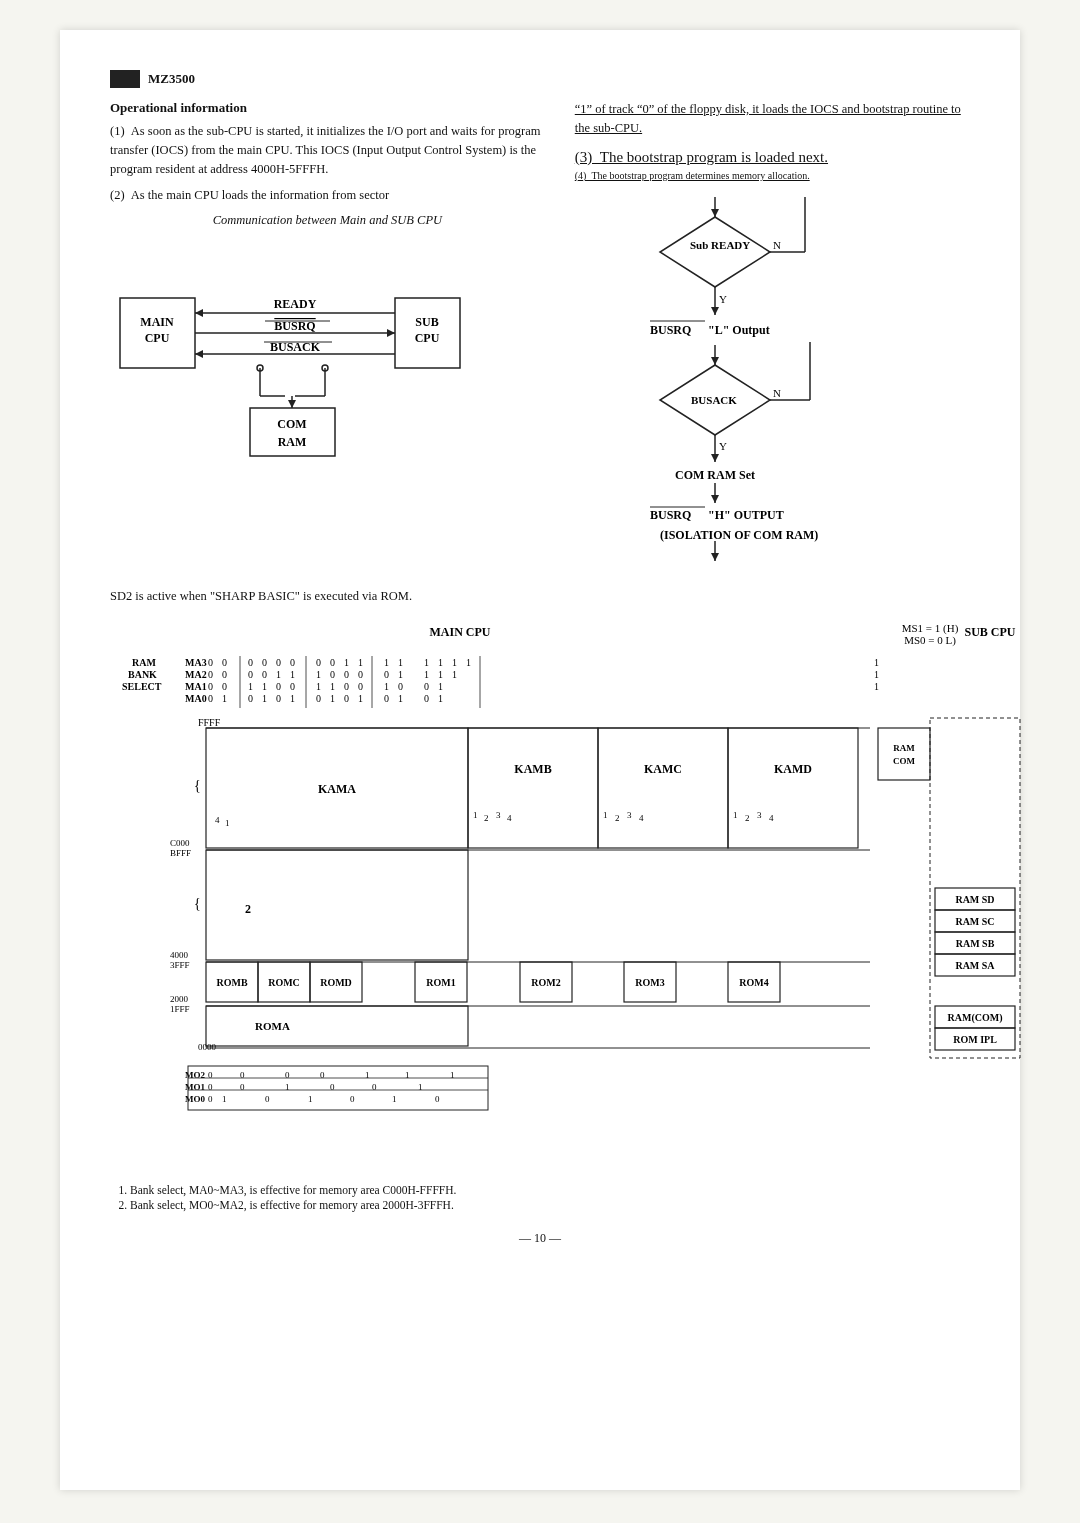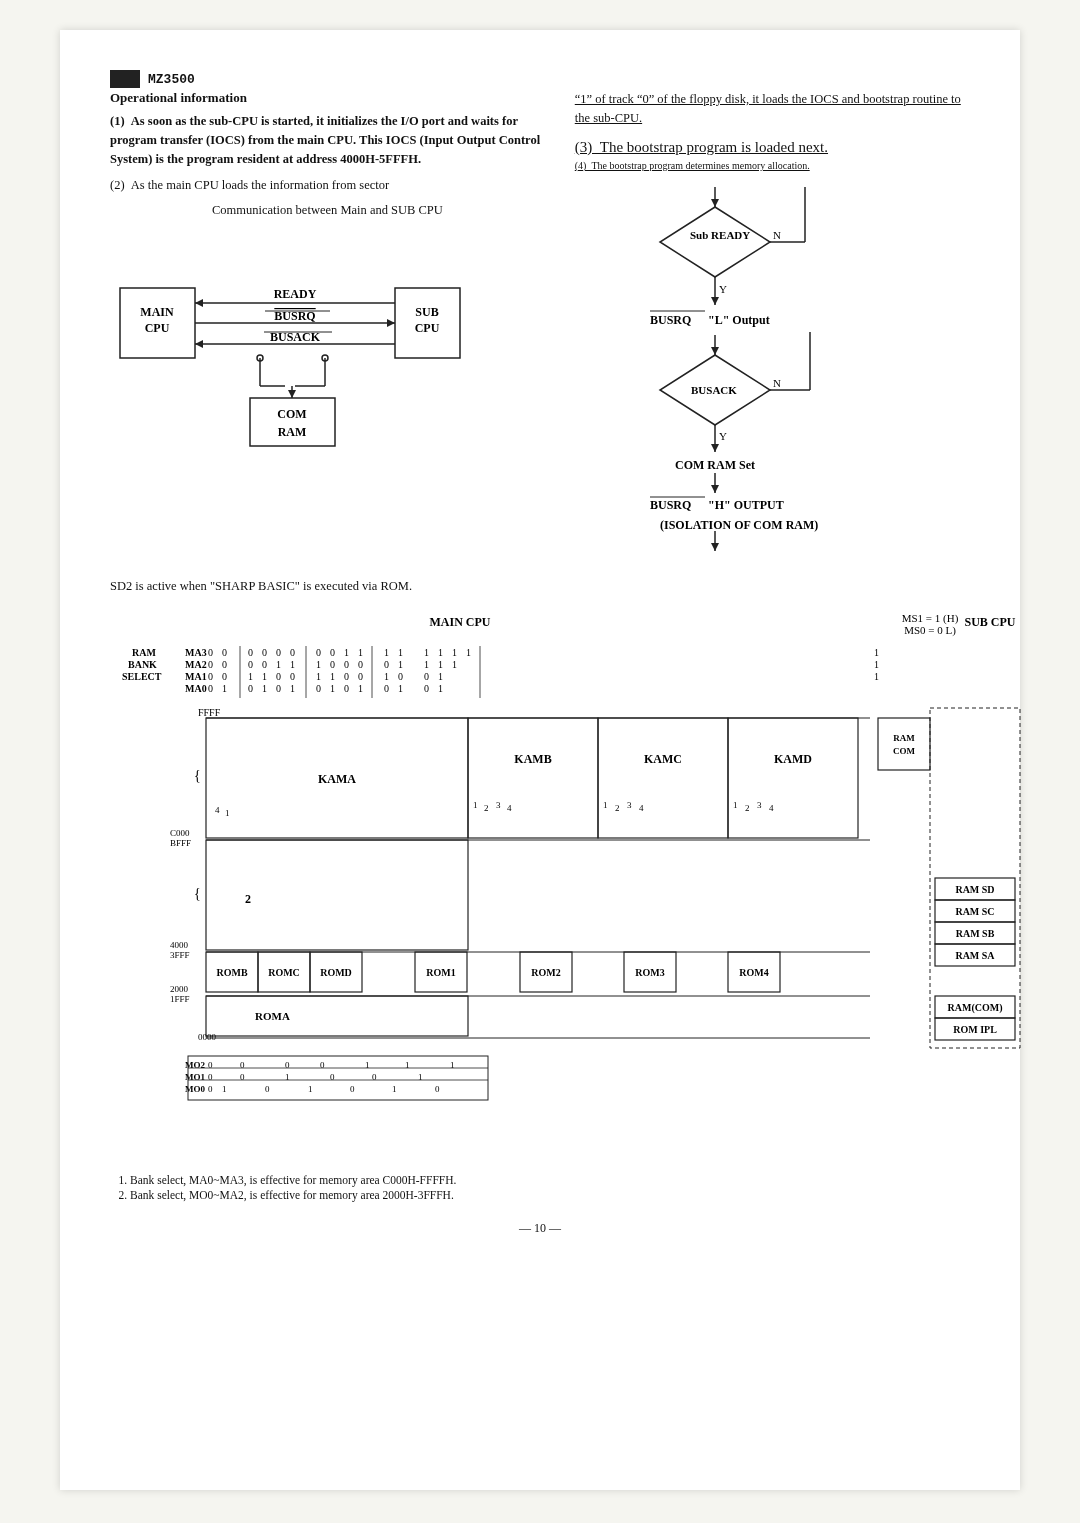--- a/index.html
+++ b/index.html
@@ -17,41 +17,41 @@
       width: 960px;
       min-height: 1460px;
       margin: 0 auto;
       padding: 40px 50px;
       position: relative;
       box-shadow: 0 0 8px rgba(0,0,0,0.15);
     }
     .header-bar {
       display: flex;
       align-items: center;
-      margin-bottom: 2px;
-      font-family: Liberation Mono, monospace;
+      margin-bottom: 12px;
     }
     .header-logo {
       width: 30px; height: 18px;
       background: #222;
       margin-right: 8px;
     }
     .model-name {
       font-size: 13px;
       font-weight: bold;
     }
     .section-title {
       font-size: 13px;
       font-weight: bold;
       margin-bottom: 6px;
     }
     .comm-title {
       text-align: center;
       font-size: 12.5px;
       margin-bottom: 10px;
+      font-style: italic;
     }
     
     .section-23 {
       margin-top: 18px;
     }
     .section-23-title {
       font-size: 14px;
       font-weight: bold;
       margin-bottom: 5px;
     }
@@ -98,21 +98,21 @@
 <div class="page">
 
   <div class="header-bar">
     <div class="header-logo"></div>
     <span class="model-name">MZ3500</span>
   </div>
 
   <div class="comm-wrapper">
     <div class="comm-left">
       <div class="section-title">Operational information</div>
-      <div style="font-size:12.5px;line-height:1.5;margin-bottom:8px;font-weight:bold;">
+      <div style="font-size:12.5px;line-height:1.5;margin-bottom:8px;">
         (1)&nbsp;&nbsp;As soon as the sub-CPU is started, it initializes the I/O port and waits for program transfer (IOCS) from the main CPU. This IOCS (Input Output Control System) is the program resident at address 4000H-5FFFH.
       </div>
       <div style="font-size:12.5px;line-height:1.5;margin-bottom:8px;">
         (2)&nbsp;&nbsp;As the main CPU loads the information from sector
       </div>
 
       <div>
         <div class="comm-title">Communication between Main and SUB CPU</div>
         <svg width="380" height="230">
 

